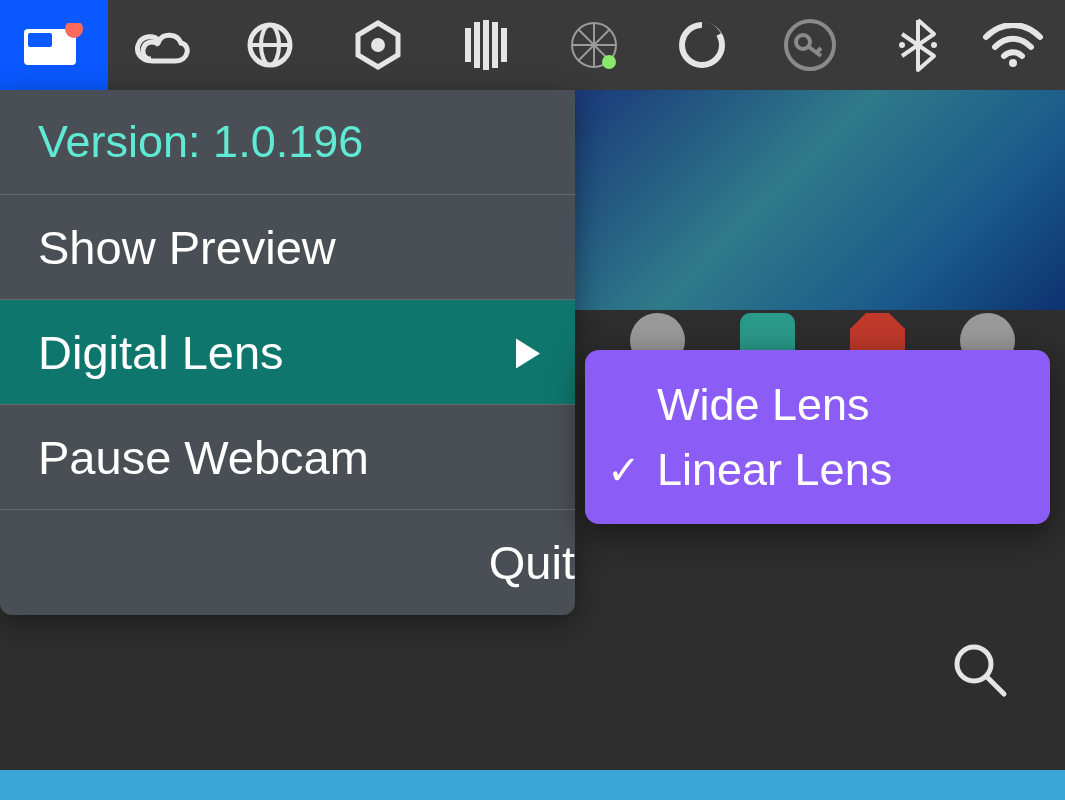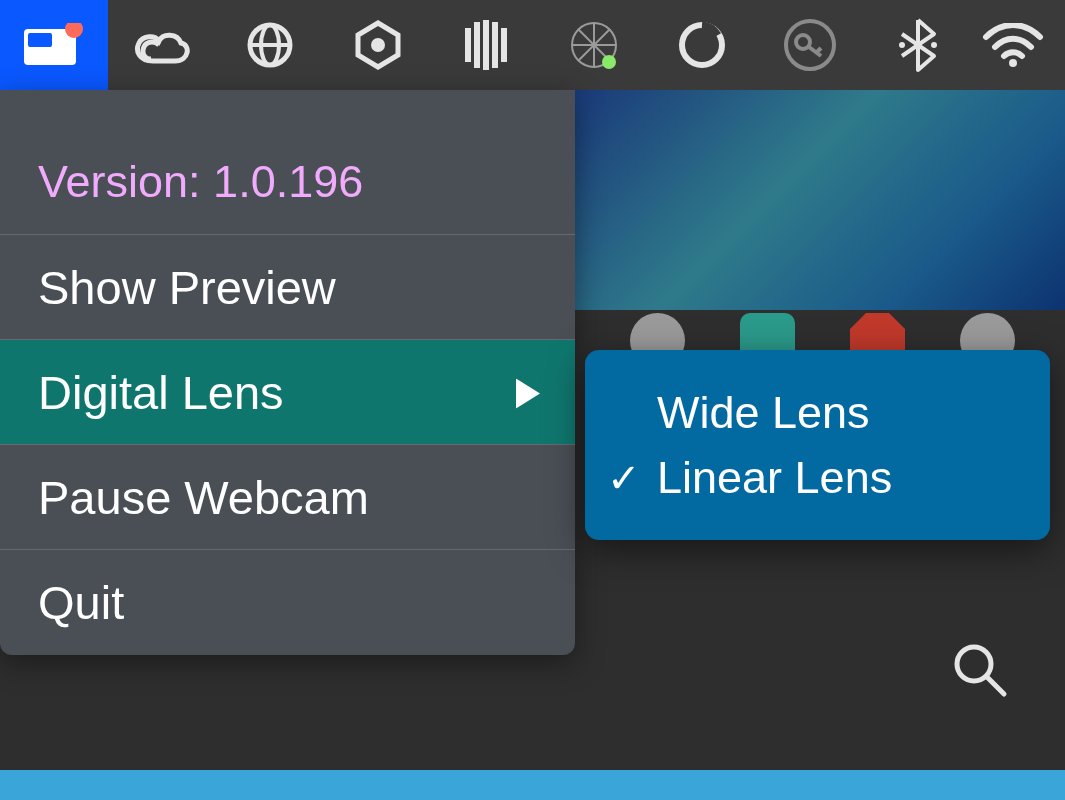--- a/index.html
+++ b/index.html
@@ -79,47 +79,46 @@
     height: 105px;
     display: flex;
     align-items: center;
     padding-left: 38px;
     font-size: 47px;
     color: #ffffff;
     border-bottom: 1px solid #666a70;
     position: relative;
   }
   .menu-item.disabled {
-    color: #f0abfc;
+    color: #5eead4;
     font-size: 45px;
-    margin-top: 40px;
   }
   .menu-item.highlight {
     background: #0f766e;
     color: #ffffff;
   }
-  .menu-item:last-child { border-bottom: none; border-radius: 0 0 12px 12px; }
+  .menu-item:last-child { border-bottom: none; border-radius: 0 0 12px 12px; justify-content: flex-end; }
   .submenu-arrow {
     position: absolute;
     right: 35px;
     top: 50%;
     transform: translateY(-50%);
     color: #ffffff;
   }
 
   
   .submenu {
     position: absolute;
     top: 350px;
     left: 585px;
     width: 465px;
-    background: #0369a1;
+    background: #8b5cf6;
     border-radius: 14px;
     box-shadow: 0 10px 35px rgba(0,0,0,0.5);
-    padding: 30px 0;
+    padding: 22px 0;
   }
   .submenu-item {
     height: 65px;
     display: flex;
     align-items: center;
     padding-left: 72px;
     font-size: 45px;
     color: #ffffff;
     position: relative;
   }

